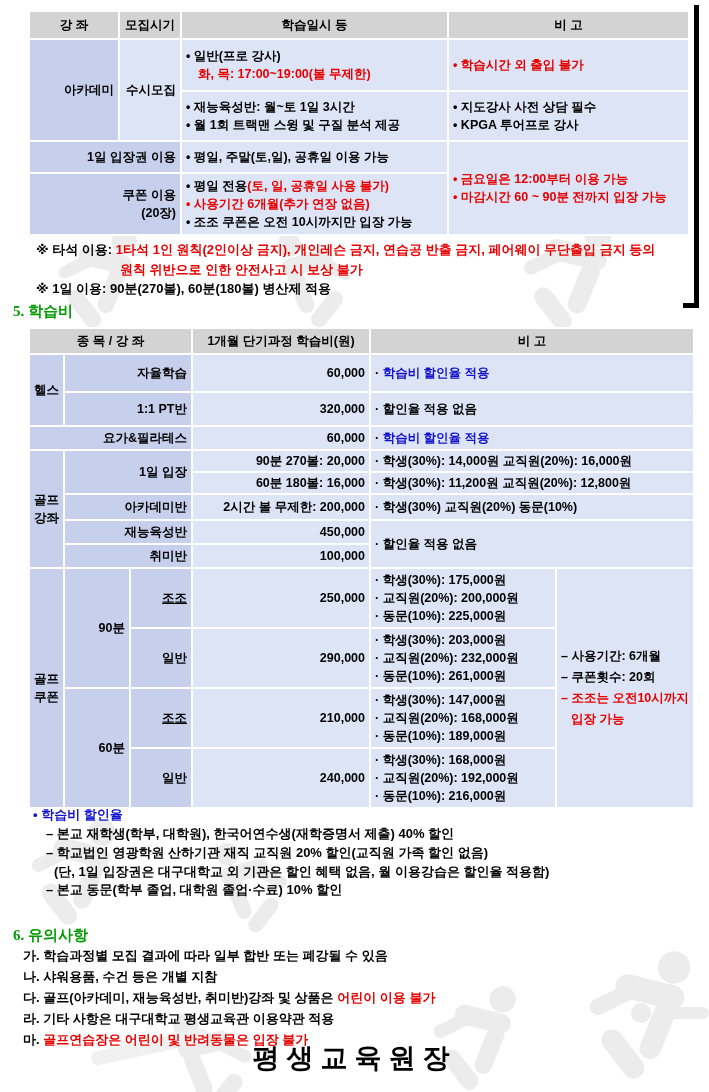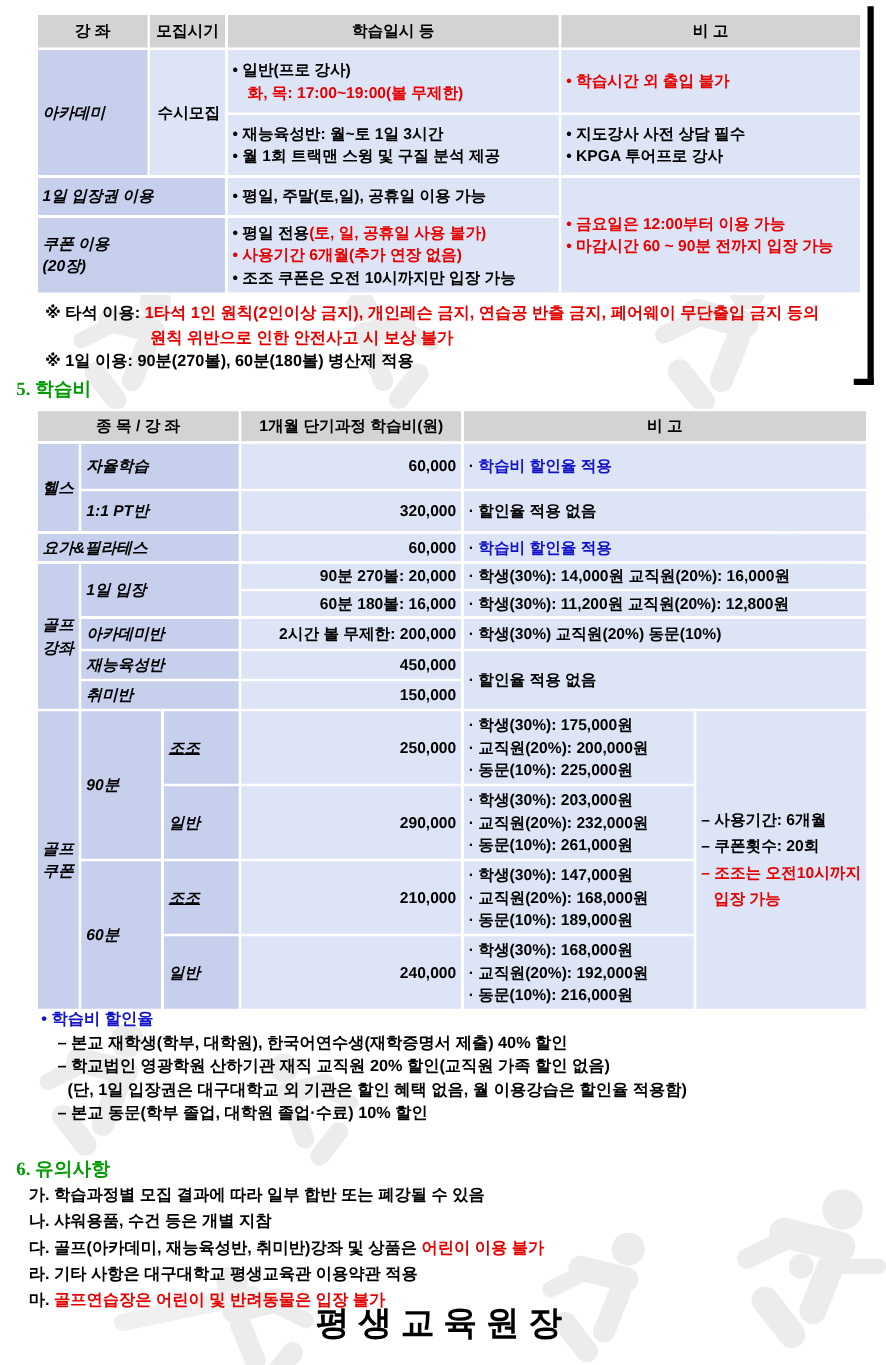--- a/index.html
+++ b/index.html
@@ -14,21 +14,21 @@
     overflow:hidden; margin:0 auto;
   }
   .wm-layer{position:absolute; left:0; top:0; z-index:0;}
   .content{position:absolute; left:0; top:0; width:709px; height:1092px; z-index:1;}
   .black-bar{position:absolute; left:694px; top:5px; width:5px; height:303px; background:#000; z-index:2;}
   .black-bar-foot{position:absolute; left:683px; top:303px; width:16px; height:5px; background:#000; z-index:2;}
 
   table.tbl{border-collapse:collapse; table-layout:fixed;}
   .tbl td,.tbl th{border:2px solid #fff; font-size:12.5px; font-weight:700; vertical-align:middle; padding:1px 4px; overflow:hidden;}
   .hdr{background:var(--header_bg); text-align:center; font-size:13px;}
-  .dark{background:var(--cell_dark); text-align:left;font-style:italic;}
+  .dark{background:var(--cell_dark); text-align:right;}
   .light{background:var(--cell_light);}
   .fee{text-align:right; padding-right:9px;}
   .cell-left{text-align:left; padding-left:7px;}
   .red{color:var(--red);}
   .blue{color:var(--blue);}
   .green{color:var(--green);font-family:Liberation Serif, serif;}
   .line{line-height:1.45; white-space:nowrap;}
   .indent{padding-left:12px;}
   .t1{position:absolute; left:28px; top:10px;}
   .t2{position:absolute; left:28px; top:327px;}
@@ -200,21 +200,21 @@
         <td class="light fee">2시간 볼 무제한: 200,000</td>
         <td class="light cell-left" colspan="2">· 학생(30%)  교직원(20%)  동문(10%)</td>
       </tr>
       <tr style="height:24px">
         <td class="dark" colspan="2">재능육성반</td>
         <td class="light fee">450,000</td>
         <td class="light cell-left" colspan="2" rowspan="2">· 할인율 적용 없음</td>
       </tr>
       <tr style="height:24px">
         <td class="dark" colspan="2">취미반</td>
-        <td class="light fee">150,000</td>
+        <td class="light fee">100,000</td>
       </tr>
       <tr style="height:60px">
         <td class="dark" rowspan="4">
           <div class="line">골프</div>
           <div class="line">쿠폰</div>
         </td>
         <td class="dark" rowspan="2">90분</td>
         <td class="dark underline">조조</td>
         <td class="light fee">250,000</td>
         <td class="light cell-left">

